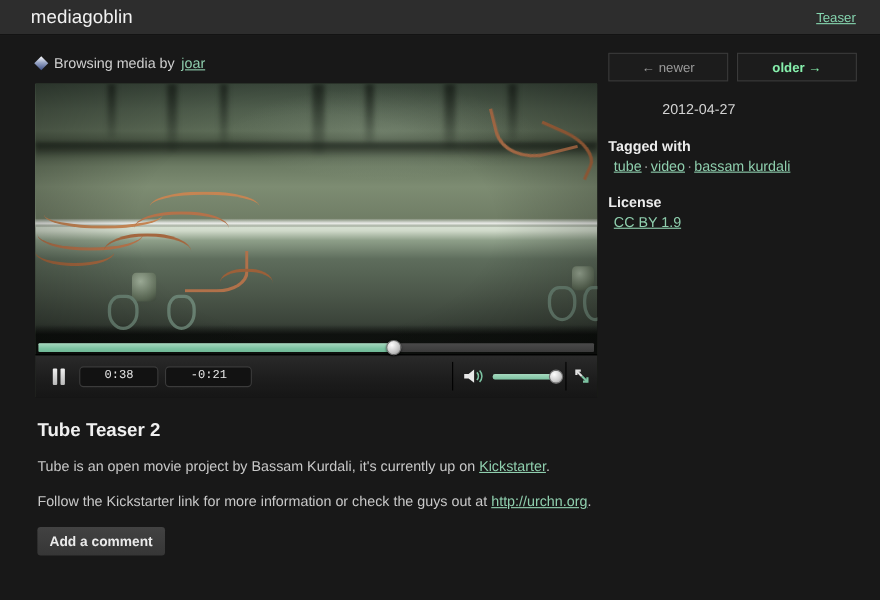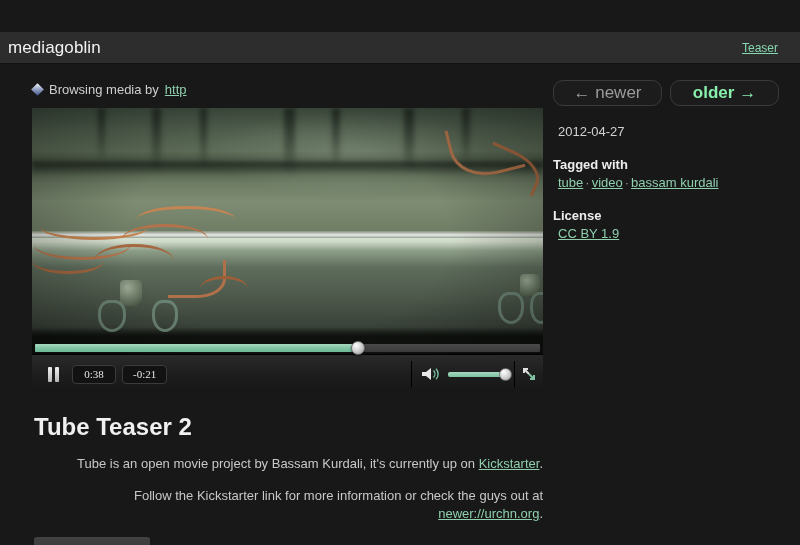--- a/index.html
+++ b/index.html
@@ -11,22 +11,21 @@
   }
 
   
   #site-header {
     height: 32px;
     background: #2d2d2d;
     border-bottom: 1px solid #111;
     display: flex;
     align-items: center;
     justify-content: space-between;
-    padding: 0 22px 0 8px;
-    margin-top: 32px;
+    padding: 0 22px 0 28px;
   }
   #site-logo {
     color: #f2f2f2;
     font-size: 17px;
     letter-spacing: .1px;
   }
   #login-link {
     color: #86d6b0;
     font-size: 12px;
     text-decoration: underline;
@@ -219,22 +218,22 @@
   .time-box {
     min-width: 44px;
     height: 19px;
     margin-right: 6px;
     background: #121212;
     border: 1px solid #3b3b3b;
     border-radius: 4px;
     color: #e6e6e6;
     font-size: 11px;
     display: flex; align-items: center; justify-content: center;
-    padding: 0 10px;
-    font-family: Liberation Serif, serif;
+    padding: 0 22px;
+    font-family: Liberation Mono, monospace;
   }
   #controls-spacer { flex: 1; }
   #volume-group {
     display: flex;
     align-items: center;
     gap: 6px;
     border-left: 1px solid #000;
     border-right: 1px solid #000;
     height: 26px;
     padding: 0 8px;
@@ -263,30 +262,29 @@
   }
   #fullscreen-btn {
     width: 28px; height: 26px;
     display: flex; align-items: center; justify-content: center;
     cursor: pointer;
   }
 
   
   #media-title {
     color: #f0f0f0;
-    font-size: 24px;
+    font-size: 17px;
     font-weight: bold;
     margin: 20px 0 14px 2px;
   }
   .media-para {
     color: #c8c8c8;
     font-size: 13px;
     line-height: 18px;
     margin: 0 0 14px 2px;
-    text-align: right;
   }
   .media-para a {
     color: #8fcfae;
     text-decoration: underline;
     cursor: pointer;
   }
   #add-comment-btn {
     display: inline-block;
     background: linear-gradient(to bottom, #424242, #363636);
     color: #eaeaea;
@@ -300,40 +298,41 @@
     font-family: "Liberation Sans", sans-serif;
   }
 
   
   #nav-buttons { display: flex; gap: 8px; margin-bottom: 18px; }
   .nav-btn {
     flex: 1;
     height: 26px;
     background: #1c1c1c;
     border: 1px solid #3a3a3a;
-    border-radius: 10px;
-    font-size: 17px;
+    border-radius: 0;
+    font-size: 12px;
     display: flex; align-items: center; justify-content: center;
     cursor: pointer;
     font-family: "Liberation Sans", sans-serif;
   }
   .nav-btn.disabled { color: #9b9b9b; }
   .nav-btn.enabled  { color: #86efac; font-weight: bold; }
 
   .side-head {
     color: #ededed;
     font-size: 13px;
     font-weight: bold;
     margin-bottom: 3px;
   }
   .side-value {
     color: #d2d2d2;
     font-size: 13px;
     padding-left: 5px;
     margin-bottom: 18px;
+    margin-left: 44px;
   }
   .side-links {
     padding-left: 5px;
     margin-bottom: 18px;
     font-size: 13px;
     color: #b9b9b9;
   }
   .side-links a {
     color: #8fcfae;
     text-decoration: underline;
@@ -352,21 +351,21 @@
 <div id="page">
   <div id="columns">
 
     <div id="col-main">
 
       <div id="browsing-line">
         <span class="diamond-icon">
             <i></i>
           </span>
         <span>Browsing media by</span>
-        <span id="browsing-user">http</span>
+        <span id="browsing-user">joar</span>
       </div>
 
       <div id="video-wrap">
         <div id="video-frame">
           <div id="video-bg">
             <div class="post" style="left:120px;height:62px;width:9px;"></div>
             <div class="post" style="left:168px;height:58px;width:7px;"></div>
             <div class="post" style="left:252px;height:64px;width:11px;"></div>
             <div class="post" style="left:300px;height:55px;width:8px;"></div>
             <div class="post" style="left:372px;height:60px;width:10px;"></div>
@@ -440,21 +439,21 @@
         </div>
       </div>
 
       <h1 id="media-title">Tube Teaser 2</h1>
 
       <p class="media-para">
         <span>Tube is an open movie project by Bassam Kurdali, it's currently up on </span><a>Kickstarter</a><span>.</span>
       </p>
 
       <p class="media-para">
-        <span>Follow the Kickstarter link for more information or check the guys out at </span><a>newer://urchn.org</a><span>.</span>
+        <span>Follow the Kickstarter link for more information or check the guys out at </span><a>http://urchn.org</a><span>.</span>
       </p>
 
       <button id="add-comment-btn">Add a comment</button>
     </div>
 
     <div id="col-side">
       <div id="nav-buttons">
         <div class="nav-btn disabled">← newer</div>
         <div class="nav-btn enabled">older →</div>
       </div>

